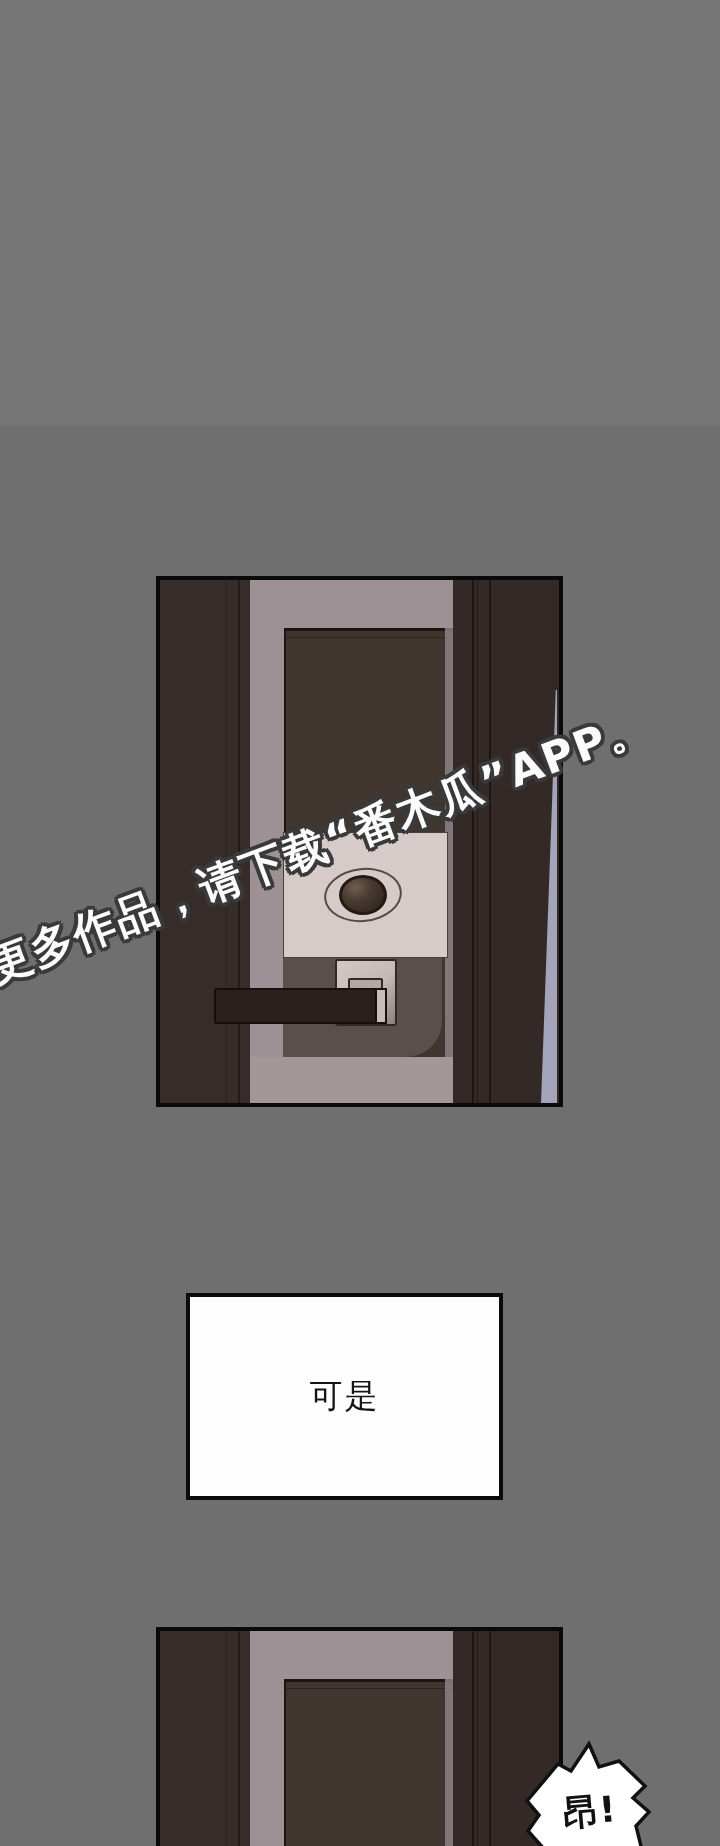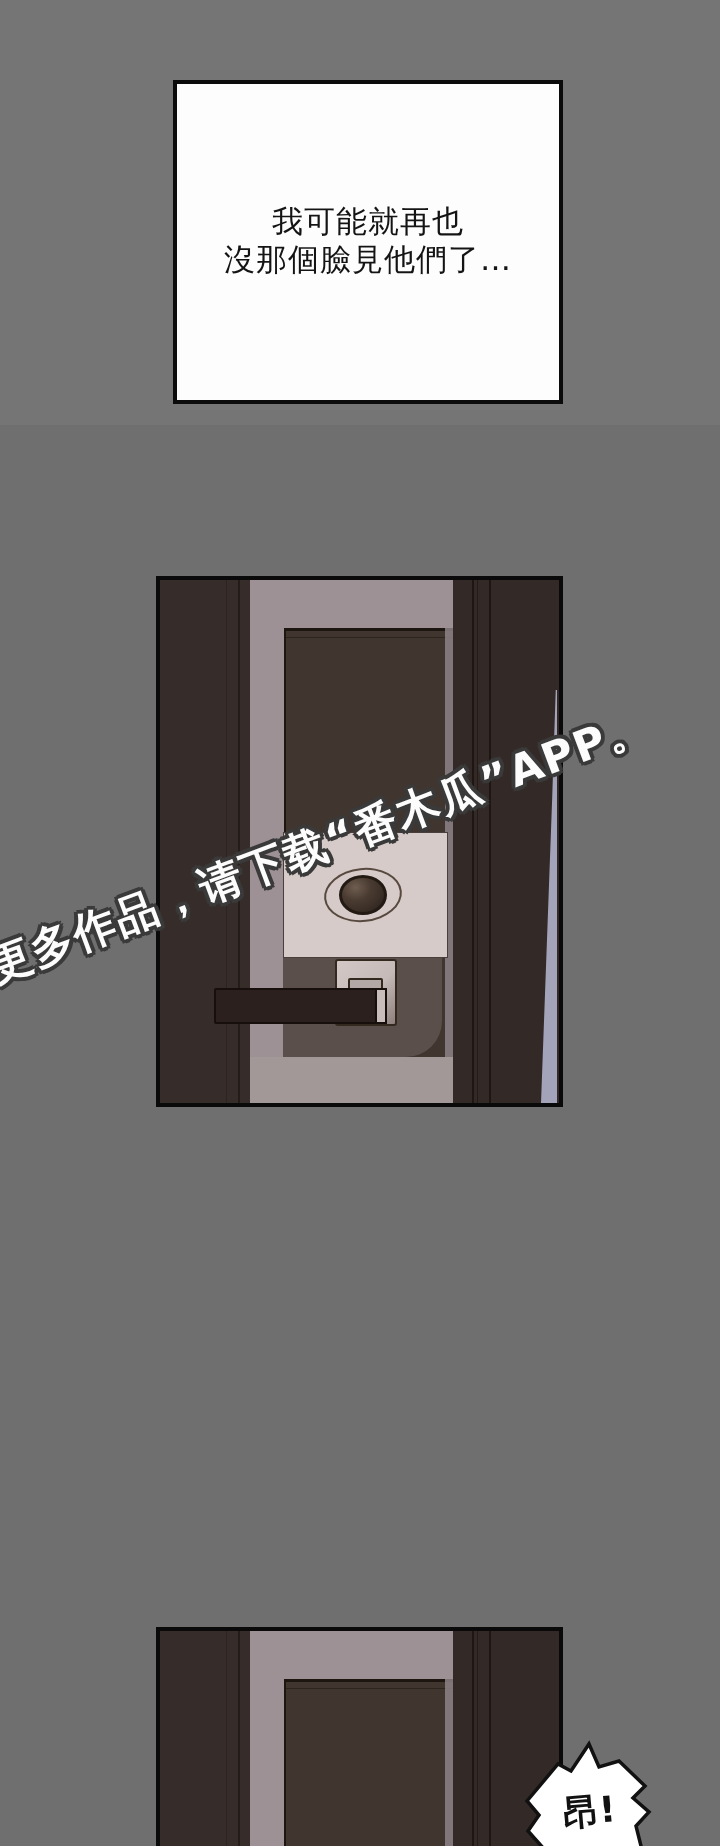--- a/index.html
+++ b/index.html
@@ -79,24 +79,20 @@
   
   #bubble-svg{position:absolute;left:510px;top:1735px;z-index:40;}
   #bubble-svg text{font-family:"DejaVu Sans","Liberation Sans",sans-serif;font-weight:bold;}
 </style>
 </head>
 <body>
 
 <div id="page">
   <div class="bg-lower"></div>
 
-  <div class="caption-box" id="caption1">
-    <div class="cap-line">我可能就再也</div>
-    <div class="cap-line">沒那個臉見他們了…</div>
-  </div>
 
   <div class="door-panel" id="panel1">
     <div class="door-left-col">
       <div class="door-left-vline2"></div>
       <div class="door-left-vline"></div>
     </div>
     <div class="frame-strip"></div>
     <div class="frame-top-band"></div>
     <div class="inner-door"></div>
     <div class="inner-door-line2"></div>
@@ -114,20 +110,23 @@
     <div class="knob-outer"></div>
     <div class="knob-inner"></div>
     <div class="handle-mount"></div>
     <div class="handle-mount-inner"></div>
     <div class="handle-bar"></div>
     <div class="handle-bar-face"></div>
   </div>
 
   <div id="watermark">更多作品，请下载“番木瓜”APP。</div>
 
+  <div class="caption-box" id="caption2">
+    <div class="cap-line">可是</div>
+  </div>
 
   <div class="door-panel" id="panel2">
     <div class="door-left-col">
       <div class="door-left-vline2"></div>
       <div class="door-left-vline"></div>
     </div>
     <div class="frame-strip"></div>
     <div class="frame-top-band"></div>
     <div class="inner-door"></div>
     <div class="inner-door-line2"></div>

